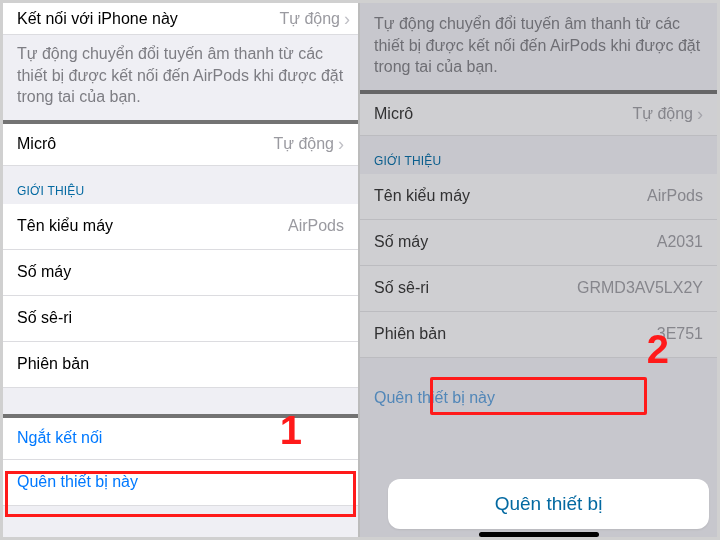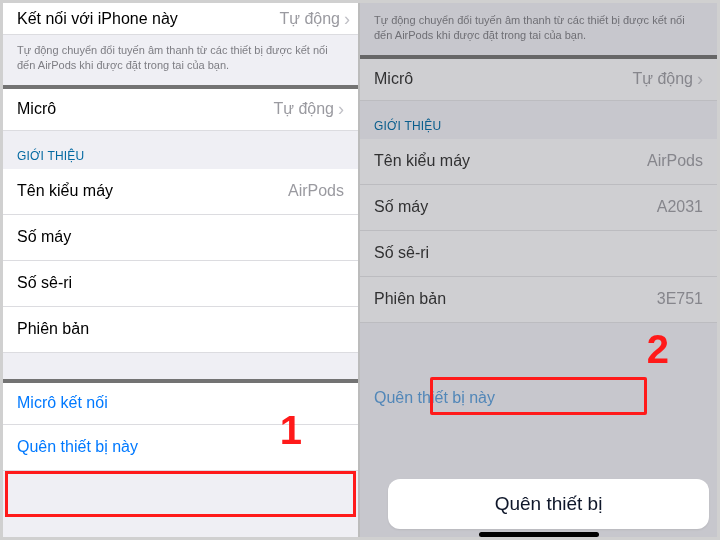--- a/index.html
+++ b/index.html
@@ -8,35 +8,35 @@
   .pane { width:50%; height:100%; position:relative; overflow:hidden; background:#efeff4; }
   .pane.left { border-right:2px solid #bcbcbc; }
   .pane.right { background:#eaeaf0; }
   .row { background:#fff; display:flex; align-items:center; justify-content:space-between; padding:0 14px; height:46px; border-bottom:1px solid #dcdce0; }
   .pane.right .row { background:#f3f3f6; }
   .row.top { height:32px; border-top:none; padding-right:8px; }
   .row .label { font-size:16px; color:#000; }
   .pane.right .row .label { color:#333; }
   .row .value { font-size:16px; color:#9a9aa0; display:flex; align-items:flex-start; gap:4px;}
   .chev { color:#c0c0c6; font-size:18px; line-height:1; }
-  .desc { font-size:11px; color:#7d7d83; padding:8px 14px 12px; line-height:1.35; }
+  .desc { font-size:16px; color:#7d7d83; padding:8px 14px 12px; line-height:1.35; }
   .sec-head { font-size:12px; color:#0369a1; padding:18px 14px 6px; letter-spacing:0.2px;}
   .row.link .label { color:#0079ff; }
   .row.nolabelborder { border-top:4px solid #737373;}
   .step-num { position:absolute; color:#ff1a1a; font-weight:700; font-size:40px; font-family:Arial, sans-serif; }
   .step-num.one { right:56px; bottom:84px; }
   .step-num.two { right:48px; top:324px; }
   .redbox { position:absolute; border:3px solid #ff1a1a; }
   .redbox.l { left:2px; right:2px; bottom:20px; height:46px; }
   .redbox.r { left:70px; right:70px; top:374px; height:38px; border-radius:2px;}
   .right-dimmed { position:absolute; inset:0; }
   .right-dim-overlay { position:absolute; inset:0; background:rgba(44,44,50,0.18); }
   .sheet { position:absolute; left:8px; right:8px; bottom:8px; }
   .sheet-btn { background:#fff; border-radius:12px; text-align:center; font-size:19px; padding:14px 0; margin-top:8px; box-shadow:0 1px 2px rgba(0,0,0,0.08);}
-  .sheet-btn.forget { color:#0f172a;margin-left:20px; }
+  .sheet-btn.forget { color:#0369a1;margin-left:20px; }
   .sheet-btn.cancel { color:#0079ff; font-weight:600; }
   .ghost-row { position:absolute; left:0; right:0; bottom:116px; background:#e9e9ef; height:46px; display:flex; align-items:center; padding:0 14px; color:#5a9bd6; font-size:16px; }
   .home-ind { position:absolute; left:50%; transform:translateX(-50%); bottom:0px; width:120px; height:5px; background:#000; border-radius:3px;}
 </style>
 </head>
 <body>
 
 <div class="wrap">
 
   <div class="pane left">
@@ -70,21 +70,21 @@
       <span class="label">Số sê-ri</span>
       <span class="value"></span>
     </div>
     <div class="row">
       <span class="label">Phiên bản</span>
       <span class="value"></span>
     </div>
 
     <div style="height:26px;"></div>
     <div class="row link nolabelborder">
-      <span class="label">Micrô kết nối</span>
+      <span class="label">Ngắt kết nối</span>
     </div>
     <div class="row link">
       <span class="label">Quên thiết bị này</span>
     </div>
 
     <div class="step-num one">1</div>
     <div class="redbox l"></div>
   </div>
 
   <div class="pane right">
@@ -103,20 +103,21 @@
       <div class="row">
         <span class="label">Tên kiểu máy</span>
         <span class="value">AirPods</span>
       </div>
       <div class="row">
         <span class="label">Số máy</span>
         <span class="value">A2031</span>
       </div>
       <div class="row">
         <span class="label">Số sê-ri</span>
+        <span class="value">GRMD3AV5LX2Y</span>
       </div>
       <div class="row">
         <span class="label">Phiên bản</span>
         <span class="value">3E751</span>
       </div>
 
       <div class="ghost-row">Quên thiết bị này</div>
     </div>
 
     <div class="right-dim-overlay"></div>

